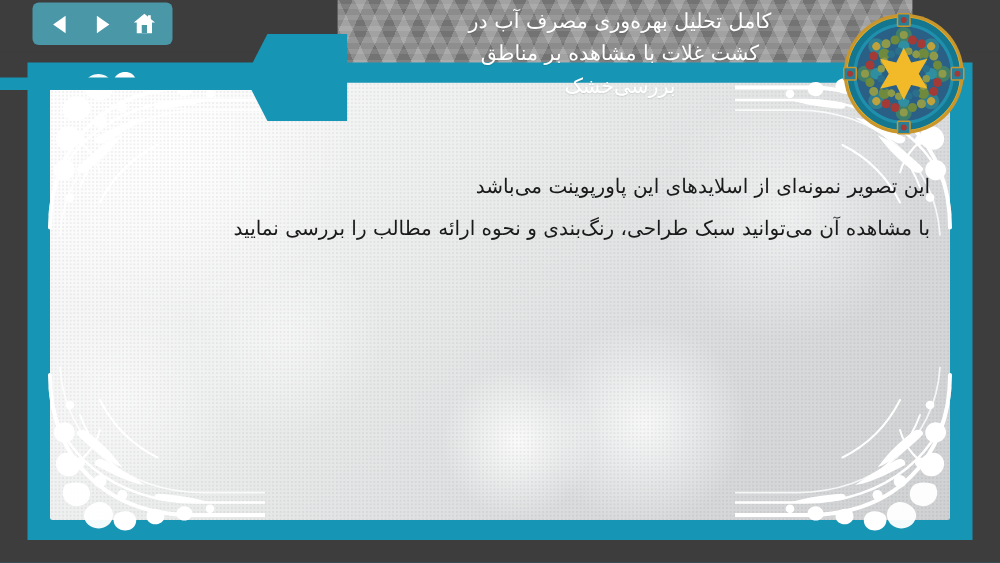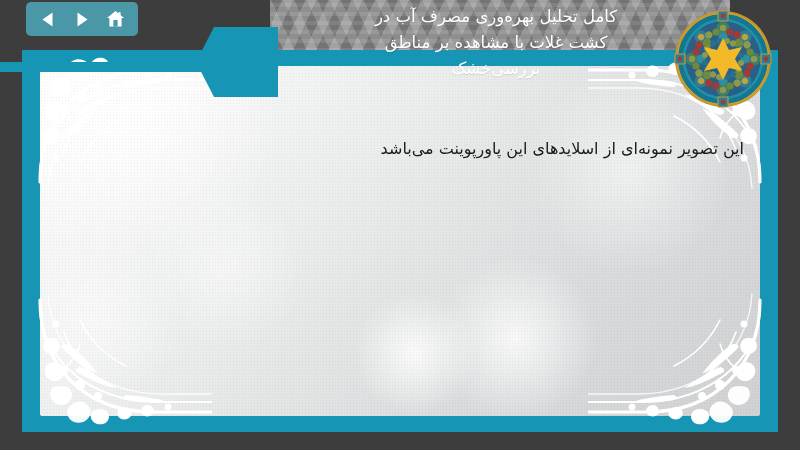--- a/index.html
+++ b/index.html
@@ -296,20 +296,21 @@
         <g fill="none" stroke="#ffffff" stroke-width="1.6" stroke-linecap="round">
           <path d="M42 100 c8-22 24-42 46-54"></path>
           <path d="M58 112 c10-20 26-36 46-46"></path>
           <path d="M30 56 c14 6 24 18 28 32"></path>
         </g>
       </svg>
     </div>
 
     <div class="body-text">
       <p>این تصویر نمونه‌ای از اسلایدهای این پاورپوینت می‌باشد</p>
+      <p>با مشاهده آن می‌توانید سبک طراحی، رنگ‌بندی و نحوه ارائه مطالب را بررسی نمایید</p>
     </div>
   </div>
 
   <div class="medallion">
     <svg width="102" height="102" viewBox="0 0 102 102" xmlns="http://www.w3.org/2000/svg">
       <defs>
         <clipPath id="mclip">
             <circle cx="51" cy="51" r="43"></circle>
           </clipPath>
       </defs>

